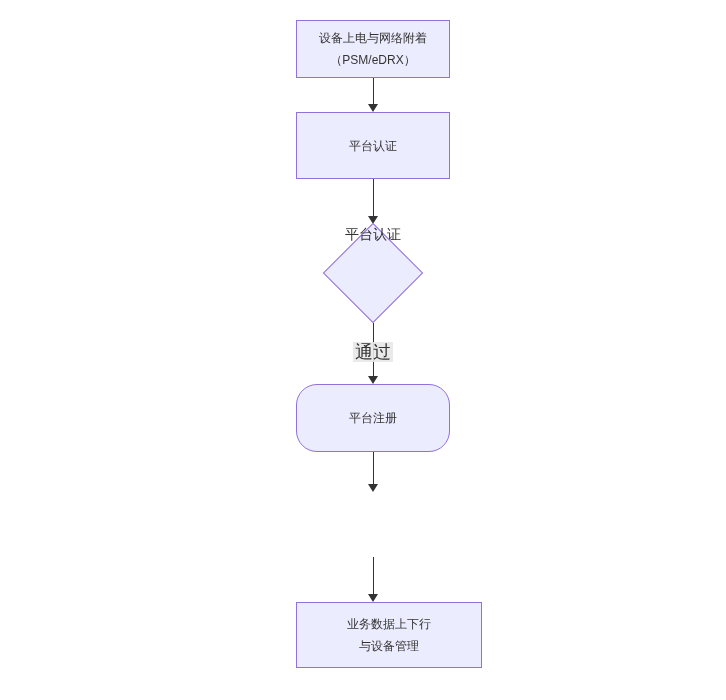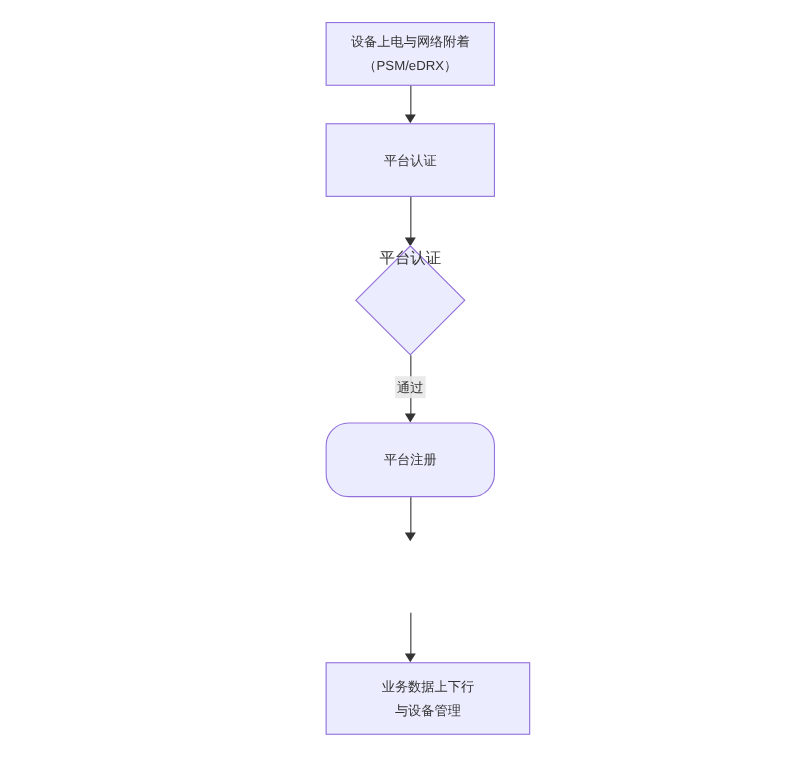--- a/index.html
+++ b/index.html
@@ -78,21 +78,21 @@
     height: 0;
     border-left: 5px solid transparent;
     border-right: 5px solid transparent;
     border-top: 8px solid #333333;
   }
   .edge-label {
     position: absolute;
     transform: translate(-50%, -50%);
     background: rgba(232, 232, 232, 0.9);
     padding: 0 2px;
-    font-size: 12px;
+    font-size: 18px;
     line-height: 20px;
     color: #333333;
     white-space: nowrap;
     z-index: 3;
   }
 </style>
 </head>
 <body>
 
 <div class="canvas">

